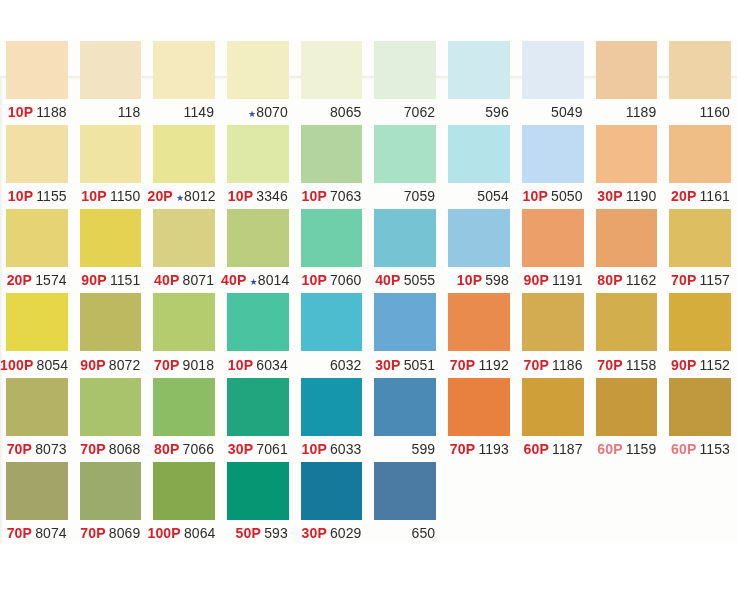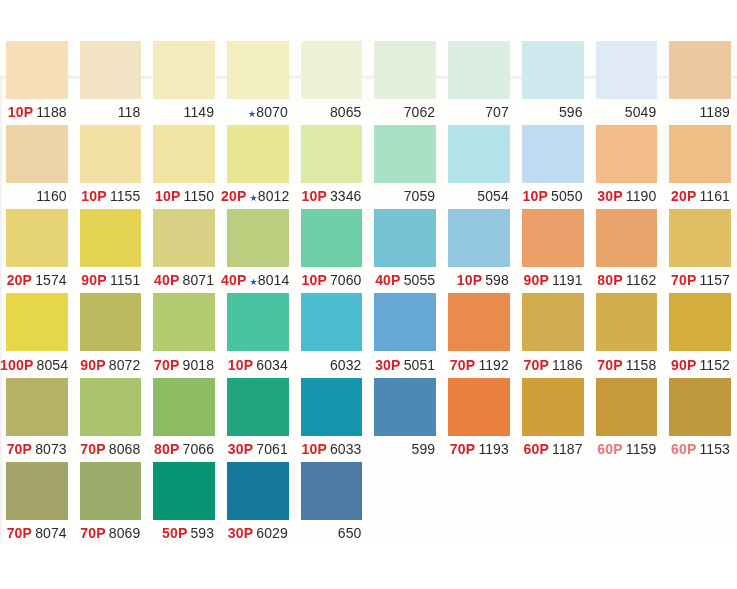--- a/index.html
+++ b/index.html
@@ -140,24 +140,20 @@
         </div>
         <div class="swatch-cell">
           <div class="swatch-chip" title="#eff2d7" style="background: rgb(239, 242, 215);"></div>
           <div class="swatch-label"><span class="lab-code">8065</span></div>
         </div>
         <div class="swatch-cell">
           <div class="swatch-chip" title="#e2efdc" style="background: rgb(226, 239, 220);"></div>
           <div class="swatch-label"><span class="lab-code">7062</span></div>
         </div>
         <div class="swatch-cell">
-          <div class="swatch-chip" title="#dceee3" style="background: rgb(220, 238, 227);"></div>
-          <div class="swatch-label"><span class="lab-code">707</span></div>
-        </div>
-        <div class="swatch-cell">
           <div class="swatch-chip" title="#cfeaef" style="background: rgb(207, 234, 239);"></div>
           <div class="swatch-label"><span class="lab-code">596</span></div>
         </div>
         <div class="swatch-cell">
           <div class="swatch-chip" title="#dfeaf4" style="background: rgb(223, 234, 244);"></div>
           <div class="swatch-label"><span class="lab-code">5049</span></div>
         </div>
         <div class="swatch-cell">
           <div class="swatch-chip" title="#eec9a0" style="background: rgb(238, 201, 160);"></div>
           <div class="swatch-label"><span class="lab-code">1189</span></div>
@@ -176,20 +172,24 @@
         </div>
         <div class="swatch-cell">
           <div class="swatch-chip" title="#e8e694" style="background: rgb(232, 230, 148);"></div>
           <div class="swatch-label"><span class="lab-prefix">20P</span><span class="lab-star">★</span><span class="lab-code">8012</span></div>
         </div>
         <div class="swatch-cell">
           <div class="swatch-chip" title="#dfe9a7" style="background: rgb(223, 233, 167);"></div>
           <div class="swatch-label"><span class="lab-prefix">10P</span><span class="lab-code">3346</span></div>
         </div>
         <div class="swatch-cell">
+          <div class="swatch-chip" title="#b4d49f" style="background: rgb(180, 212, 159);"></div>
+          <div class="swatch-label"><span class="lab-prefix">10P</span><span class="lab-code">7063</span></div>
+        </div>
+        <div class="swatch-cell">
           <div class="swatch-chip" title="#a9e1c6" style="background: rgb(169, 225, 198);"></div>
           <div class="swatch-label"><span class="lab-code">7059</span></div>
         </div>
         <div class="swatch-cell">
           <div class="swatch-chip" title="#b5e3ea" style="background: rgb(181, 227, 234);"></div>
           <div class="swatch-label"><span class="lab-code">5054</span></div>
         </div>
         <div class="swatch-cell">
           <div class="swatch-chip" title="#bfdbf3" style="background: rgb(191, 219, 243);"></div>
           <div class="swatch-label"><span class="lab-prefix">10P</span><span class="lab-code">5050</span></div>
@@ -324,20 +324,24 @@
         </div>
         <div class="swatch-cell">
           <div class="swatch-chip" title="#a3a467" style="background: rgb(163, 164, 103);"></div>
           <div class="swatch-label"><span class="lab-prefix">70P</span><span class="lab-code">8074</span></div>
         </div>
         <div class="swatch-cell">
           <div class="swatch-chip" title="#9aab6c" style="background: rgb(154, 171, 108);"></div>
           <div class="swatch-label"><span class="lab-prefix">70P</span><span class="lab-code">8069</span></div>
         </div>
         <div class="swatch-cell">
+          <div class="swatch-chip" title="#86a94d" style="background: rgb(134, 169, 77);"></div>
+          <div class="swatch-label"><span class="lab-prefix">100P</span><span class="lab-code">8064</span></div>
+        </div>
+        <div class="swatch-cell">
           <div class="swatch-chip" title="#069674" style="background: rgb(6, 150, 116);"></div>
           <div class="swatch-label"><span class="lab-prefix">50P</span><span class="lab-code">593</span></div>
         </div>
         <div class="swatch-cell">
           <div class="swatch-chip" title="#14799b" style="background: rgb(20, 121, 155);"></div>
           <div class="swatch-label"><span class="lab-prefix">30P</span><span class="lab-code">6029</span></div>
         </div>
         <div class="swatch-cell">
           <div class="swatch-chip" title="#4b7ba3" style="background: rgb(75, 123, 163);"></div>
           <div class="swatch-label"><span class="lab-code">650</span></div>

